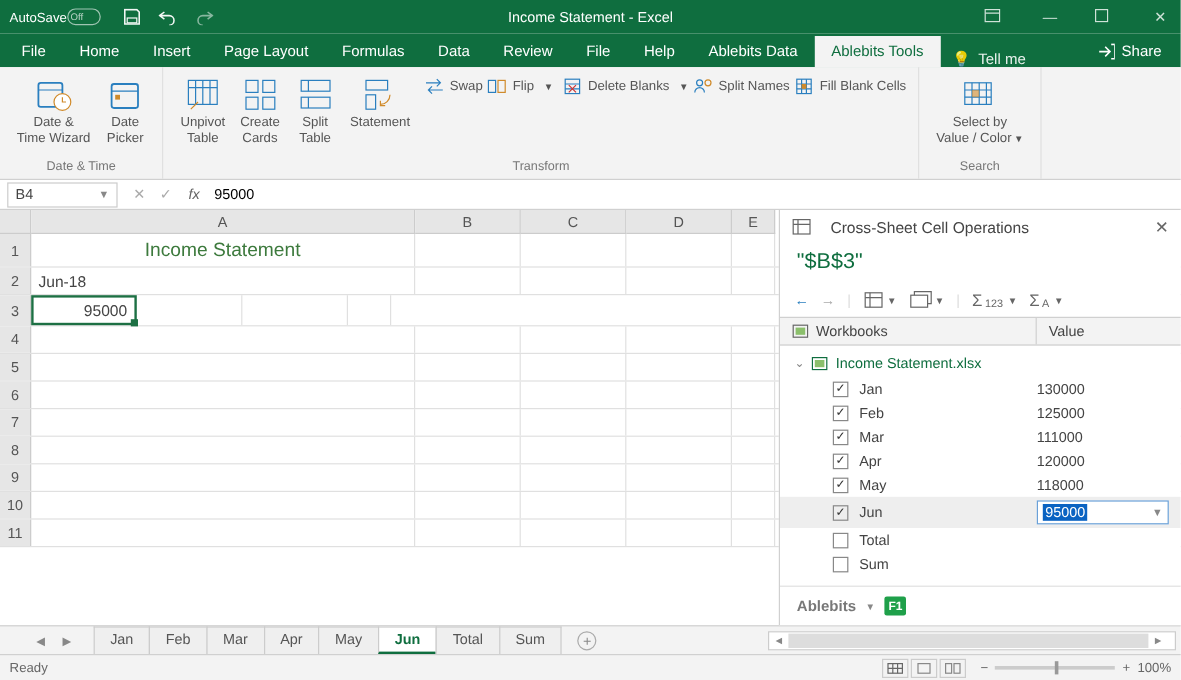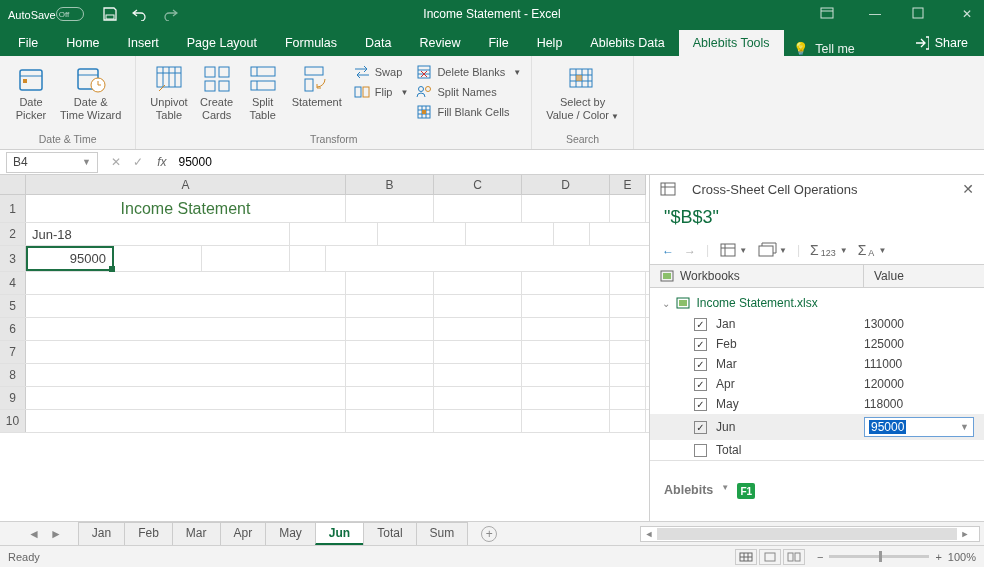--- a/index.html
+++ b/index.html
@@ -23,21 +23,21 @@
 .ribbon-tabs .share { margin-left: auto; display: flex; align-items: center; gap: 6px; padding: 6px 12px; }
 
 
 .ribbon { background: #f3f3f3; border-bottom: 1px solid #d0d0d0; height: 94px; display: flex; align-items: stretch; font-size: 11px; color: #555; position: relative; }
 .ribbon .group { display: flex; flex-direction: column; align-items: center; border-right: 1px solid #e0e0e0; padding: 2px 8px 0 8px; }
 .ribbon .group .buttons { display: flex; gap: 0; flex: 1; align-items: flex-start; }
 .ribbon .group .label { font-size: 10.5px; color: #777; padding: 2px 0 4px 0; text-align: center; }
 .ribbon .bigbtn { display: flex; flex-direction: column; align-items: center; padding: 4px 6px 0; text-align: center; min-width: 46px; }
 .ribbon .bigbtn .ico { height: 34px; display: flex; align-items: center; justify-content: center; }
 .ribbon .bigbtn .txt { font-size: 11px; line-height: 13px; }
-.ribbon .stack { display: flex; flex-direction: column; gap: 4px; padding: 6px 2px 0 6px; }
+.ribbon .stack { display: flex; flex-direction: row; gap: 4px; padding: 6px 2px 0 6px; }
 .ribbon .stack .sm { display: flex; align-items: center; gap: 5px; font-size: 11px; }
 .ribbon .stack .sm .ico { width: 16px; height: 16px; display: flex; align-items: center; justify-content: center; }
 
 
 .formulabar { height: 25px; border-bottom: 1px solid #d0d0d0; display: flex; align-items: center; background: #fff; }
 .formulabar .namebox { width: 92px; border: 1px solid #ccc; height: 21px; margin: 0 3px 0 6px; padding: 0 6px; display: flex; align-items: center; justify-content: space-between; }
 .formulabar .namebox .arrow { color: #888; font-size: 9px; }
 .formulabar .fxbtns { display: flex; align-items: center; gap: 12px; padding: 0 10px; color: #aaa; }
 .formulabar .fxlabel { font-style: italic; color: #666; margin: 0 8px 0 4px; font-size: 12px; }
 .formulabar .fxinput { flex: 1; border: 0; outline: 0; font-size: 12px; padding: 0 4px; }
@@ -76,21 +76,21 @@
 .sidepanel .tree .wb { padding: 4px 12px; color: #0f6e3f; display: flex; align-items: center; gap: 6px; }
 .sidepanel .tree .item { display: flex; align-items: center; padding: 3px 10px 3px 44px; }
 .sidepanel .tree .item .ck { width: 13px; height: 13px; border: 1px solid #888; margin-right: 9px; display: inline-flex; align-items: center; justify-content: center; font-size: 10px; color: #333; }
 .sidepanel .tree .item .ck.checked::before { content: "✓"; }
 .sidepanel .tree .item .name { flex: 1; }
 .sidepanel .tree .item .val { width: 110px; }
 .sidepanel .tree .item.selected { background: #eee; position: relative; }
 .sidepanel .tree .item.selected .val { background: #fff; border: 1px solid #6aa0d8; padding: 2px 20px 2px 4px; position: relative; }
 .sidepanel .tree .item.selected .val .valtext { background: #0a63c2; color: #fff; padding: 0 2px; }
 .sidepanel .tree .item.selected .val .dd { position: absolute; right: 4px; top: 50%; transform: translateY(-50%); color: #888; font-size: 9px; }
-.sidepanel .footer { border-top: 1px solid #e0e0e0; padding: 22px 14px; display: flex; gap: 8px; font-size: 12.5px; }
+.sidepanel .footer { border-top: 1px solid #e0e0e0; padding: 8px 14px; display: flex; align-items: center; gap: 8px; font-size: 12.5px; }
 .sidepanel .footer .f1 { background: #1fa04a; color: #fff; width: 18px; height: 16px; border-radius: 2px; font-size: 10px; font-weight: bold; display: flex; align-items: center; justify-content: center; }
 
 
 .sheettabs { height: 24px; border-top: 1px solid #d0d0d0; display: flex; align-items: center; background: #f3f3f3; font-size: 12px; padding-left: 28px; }
 .sheettabs .nav { display: flex; gap: 10px; color: #888; margin-right: 16px; }
 .sheettabs .sheets { display: flex; }
 .sheettabs .st { padding: 3px 13px; border: 1px solid #ccc; border-bottom: 0; background: #efefef; margin-right: -1px; color: #555; }
 .sheettabs .st.active { background: #fff; border-bottom: 2px solid #0f6e3f; font-weight: bold; color: #0f6e3f; }
 .sheettabs .plus { margin-left: 14px; width: 16px; height: 16px; border: 1px solid #aaa; border-radius: 50%; display: flex; align-items: center; justify-content: center; color: #888; }
 .sheettabs .hscroll { margin-left: auto; margin-right: 4px; width: 340px; height: 16px; border: 1px solid #ccc; background: #fff; display: flex; align-items: center; }
@@ -178,38 +178,38 @@
       </span>
     <span>Share</span>
   </div>
 </div>
 
 <div class="ribbon">
   <div class="group">
     <div class="buttons">
       <div class="bigbtn">
         <div class="ico">
-            <svg width="26" height="28">
-              <rect x="2" y="5" width="22" height="20" rx="2" fill="none" stroke="#2a7fbf" stroke-width="1.5"></rect>
-              <path d="M2 11h22" stroke="#2a7fbf"></path>
-              <rect x="5" y="14" width="4" height="4" fill="#d08a2a"></rect>
-            </svg>
-          </div>
-        <div class="txt"><span>Date</span><br><span>Picker</span></div>
-      </div>
-      <div class="bigbtn">
-        <div class="ico">
             <svg width="30" height="28">
               <rect x="2" y="4" width="20" height="20" rx="2" fill="none" stroke="#2a7fbf" stroke-width="1.5"></rect>
               <path d="M2 10h20" stroke="#2a7fbf"></path>
               <circle cx="22" cy="20" r="7" fill="#fff" stroke="#d08a2a"></circle>
               <path d="M22 16v4h3" stroke="#d08a2a" fill="none"></path>
             </svg>
           </div>
         <div class="txt"><span>Date &amp;</span><br><span>Time Wizard</span></div>
+      </div>
+      <div class="bigbtn">
+        <div class="ico">
+            <svg width="26" height="28">
+              <rect x="2" y="5" width="22" height="20" rx="2" fill="none" stroke="#2a7fbf" stroke-width="1.5"></rect>
+              <path d="M2 11h22" stroke="#2a7fbf"></path>
+              <rect x="5" y="14" width="4" height="4" fill="#d08a2a"></rect>
+            </svg>
+          </div>
+        <div class="txt"><span>Date</span><br><span>Picker</span></div>
       </div>
     </div>
     <div class="label">Date &amp; Time</div>
   </div>
 
   <div class="group">
     <div class="buttons">
       <div class="bigbtn">
         <div class="ico">
             <svg width="28" height="28">
@@ -353,21 +353,21 @@
       <div class="row title-row">
         <div class="rh" style="line-height:28px">1</div>
         <div class="cell center incstmt" style="width:320px">Income Statement</div>
         <div class="cell" style="width:88px"></div>
         <div class="cell" style="width:88px"></div>
         <div class="cell" style="width:88px"></div>
         <div class="cell" style="width:36px"></div>
       </div>
       <div class="row">
         <div class="rh">2</div>
-        <div class="cell" style="width:264px">Jun-18</div>
+        <div class="cell" style="width:320px">Jun-18</div>
         <div class="cell" style="width:88px"></div>
         <div class="cell" style="width:88px"></div>
         <div class="cell" style="width:88px"></div>
         <div class="cell" style="width:36px"></div>
       </div>
       <div class="row sr-row">
         <div class="rh" style="line-height:26px">3</div>
         <div class="cell right active-cell" style="width:88px">95000</div>
         <div class="cell" style="width:88px"></div>
         <div class="cell" style="width:88px"></div>
@@ -416,20 +416,28 @@
       <div class="row">
           <div class="rh">9</div>
           <div class="cell" style="width:320px"></div>
           <div class="cell" style="width:88px"></div>
           <div class="cell" style="width:88px"></div>
           <div class="cell" style="width:88px"></div>
           <div class="cell" style="width:36px"></div>
         </div>
       <div class="row">
           <div class="rh">10</div>
+          <div class="cell" style="width:320px"></div>
+          <div class="cell" style="width:88px"></div>
+          <div class="cell" style="width:88px"></div>
+          <div class="cell" style="width:88px"></div>
+          <div class="cell" style="width:36px"></div>
+        </div>
+      <div class="row">
+          <div class="rh">11</div>
           <div class="cell" style="width:320px"></div>
           <div class="cell" style="width:88px"></div>
           <div class="cell" style="width:88px"></div>
           <div class="cell" style="width:88px"></div>
           <div class="cell" style="width:36px"></div>
         </div>
     </div>
   </div>
 
   <div class="sidepanel">

